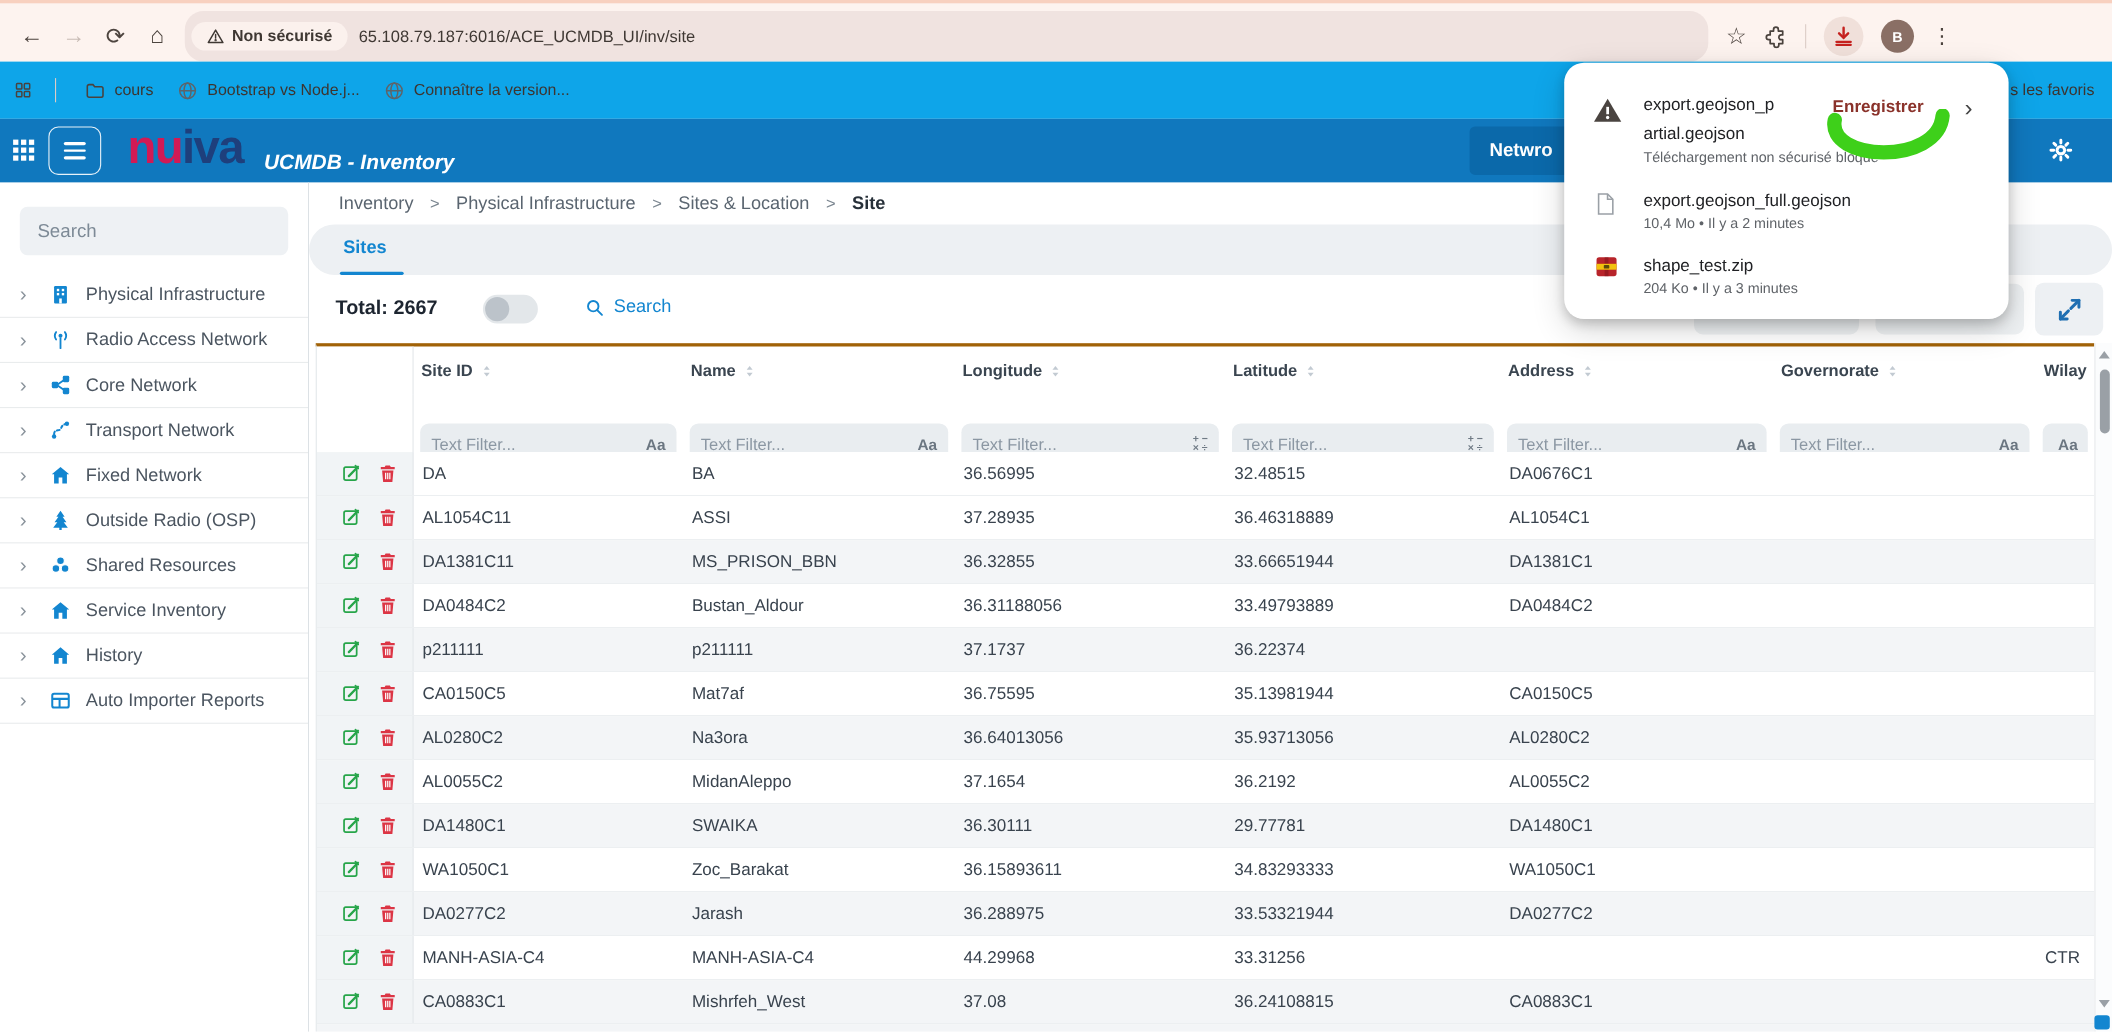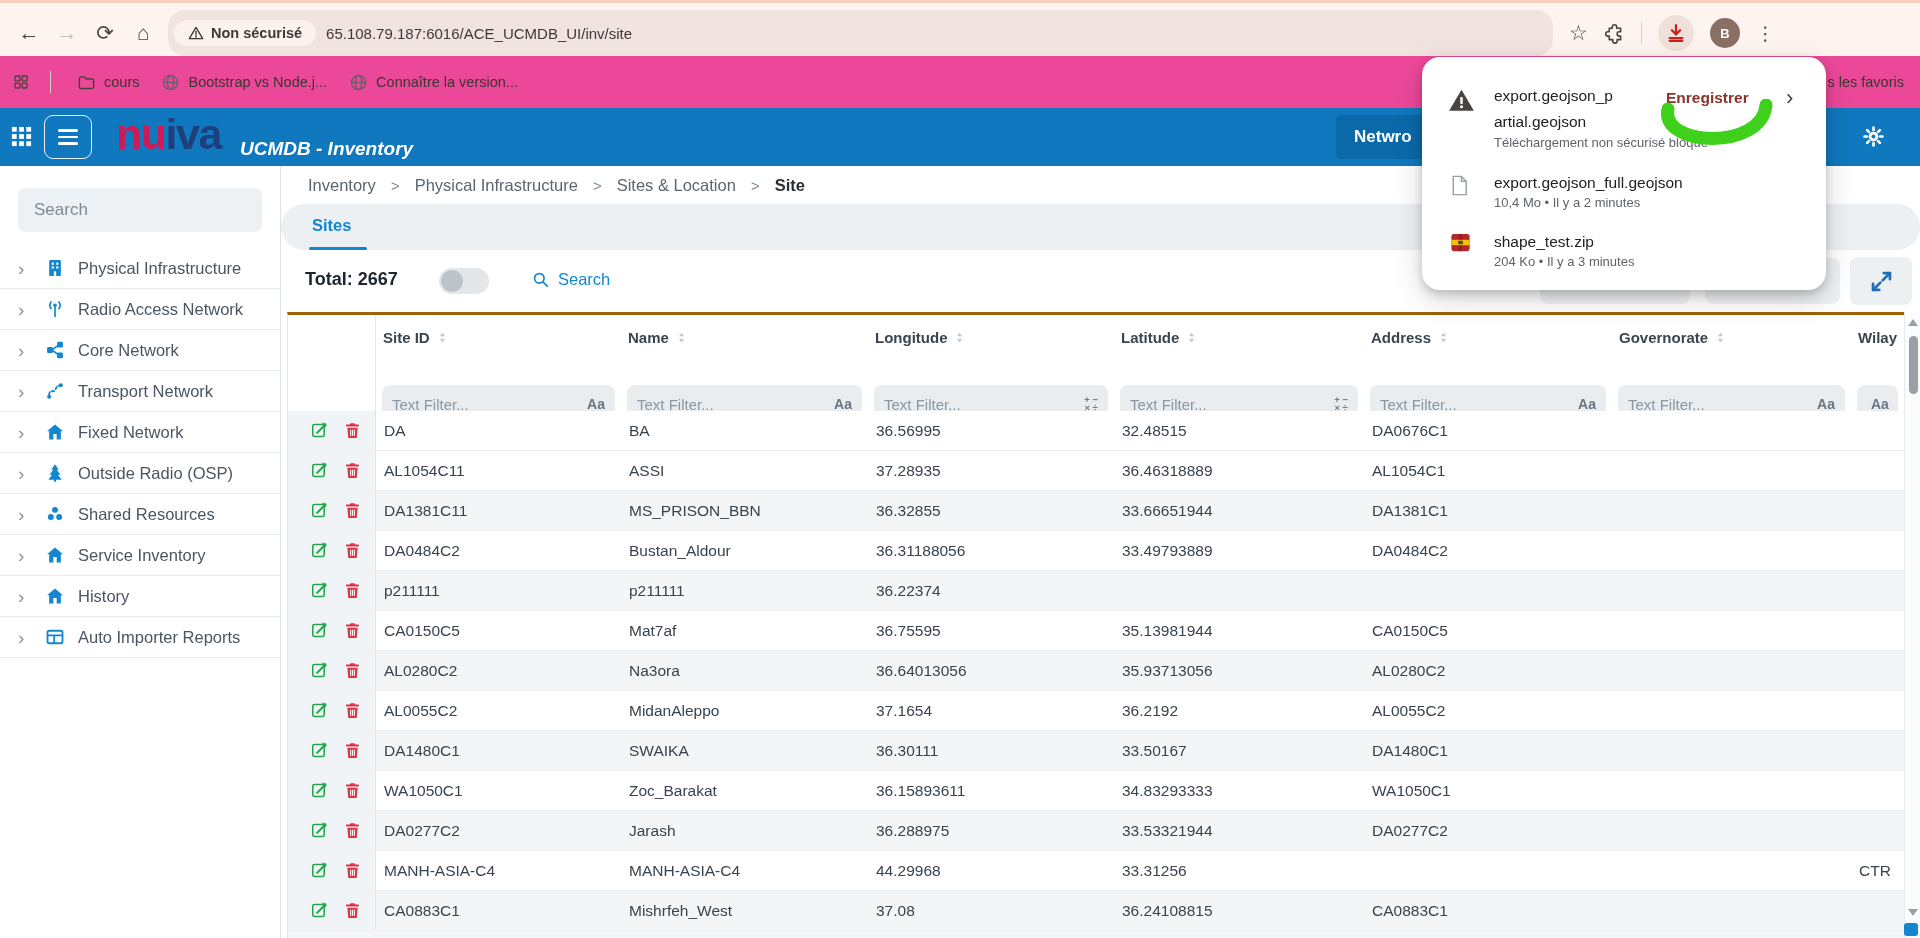--- a/index.html
+++ b/index.html
@@ -16,21 +16,21 @@
   .sec-badge { display:flex; align-items:center; gap:7px; background:#fbf1ed; border-radius:15px; padding:5px 14px; margin-right:10px; }
   .sec-badge b { font-size:14.5px; color:#3f3833; }
   .url-text { font-size:15px; color:#3f3833; }
   .chrome-right { display:flex; align-items:center; gap:16px; margin-left:2px; }
   .star-ic { font-size:21px; color:#4d443f; }
   .vsep { width:1px; height:22px; background:#dcccc6; }
   .dl-circle { width:36px; height:36px; border-radius:50%; background:#f0e0da; display:flex; align-items:center; justify-content:center; }
   .avatar { width:30px; height:30px; border-radius:50%; background:#8a6f65; color:#fff; font-size:13px; font-weight:bold; display:flex; align-items:center; justify-content:center; }
   .dots { font-size:19px; color:#4d443f; letter-spacing:0; }
 
-  .bookmarks { position:absolute; top:56px; left:0; width:100%; height:52px; background:#ec4899; display:flex; align-items:center; padding:0 16px 0 12px; gap:20px; font-size:14.5px; color:#3d3530; }
+  .bookmarks { position:absolute; top:56px; left:0; width:100%; height:52px; background:#0ea5e9; display:flex; align-items:center; padding:0 16px 0 12px; gap:20px; font-size:14.5px; color:#3d3530; }
   .bm-item { display:flex; align-items:center; gap:8px; padding:4px 6px; border-radius:6px; cursor:pointer; }
   .bm-right { margin-left:auto; font-size:14.5px; color:#3d3530; }
 
   
   .app-header { position:absolute; top:108px; left:0; width:100%; height:58px; background:#1078be; }
   .hdr-grid { position:absolute; left:10px; top:17px; }
   .burger { position:absolute; left:44px; top:7px; width:48px; height:44px; border:1.5px solid rgba(255,255,255,.9); border-radius:9px; display:flex; flex-direction:column; justify-content:center; align-items:center; gap:4px; cursor:pointer; }
   .burger i { display:block; width:20px; height:2.6px; background:#fff; border-radius:2px; }
   .logo { position:absolute; left:116px; top:2px; font-size:43px; font-weight:800; letter-spacing:-1.5px; }
   .logo .lp1 { color:#d11a55; }
@@ -645,20 +645,21 @@
                     <path d="M5.5 8.4 h13 L17.3 21.6 H6.7 Z"></path>
                     <g stroke="#fff" stroke-width="1.4">
                       <path d="M9.6 11 v7.5 M12 11 v7.5 M14.4 11 v7.5"></path>
                     </g>
                   </svg>
                 </span>
               </span>
             </div>
             <div class="cell">p211111</div>
             <div class="cell">p211111</div>
+            <div class="cell">37.1737</div>
             <div class="cell">36.22374</div>
             <div class="cell"></div>
             <div class="cell"></div>
             <div class="cell"></div>
           </div>
           <div class="tr row">
             <div class="cell acell">
               <span class="abtn">
                 <span class="ic">
                   <svg viewBox="0 0 24 24" width="19" height="19" fill="none" stroke="#27a54a" stroke-width="2">
@@ -769,21 +770,21 @@
                     <g stroke="#fff" stroke-width="1.4">
                       <path d="M9.6 11 v7.5 M12 11 v7.5 M14.4 11 v7.5"></path>
                     </g>
                   </svg>
                 </span>
               </span>
             </div>
             <div class="cell">DA1480C1</div>
             <div class="cell">SWAIKA</div>
             <div class="cell">36.30111</div>
-            <div class="cell">33.50167</div>
+            <div class="cell">29.77781</div>
             <div class="cell">DA1480C1</div>
             <div class="cell"></div>
             <div class="cell"></div>
           </div>
           <div class="tr row">
             <div class="cell acell">
               <span class="abtn">
                 <span class="ic">
                   <svg viewBox="0 0 24 24" width="19" height="19" fill="none" stroke="#27a54a" stroke-width="2">
                     <rect x="3.5" y="4.5" width="14.5" height="15" rx="2"></rect>

